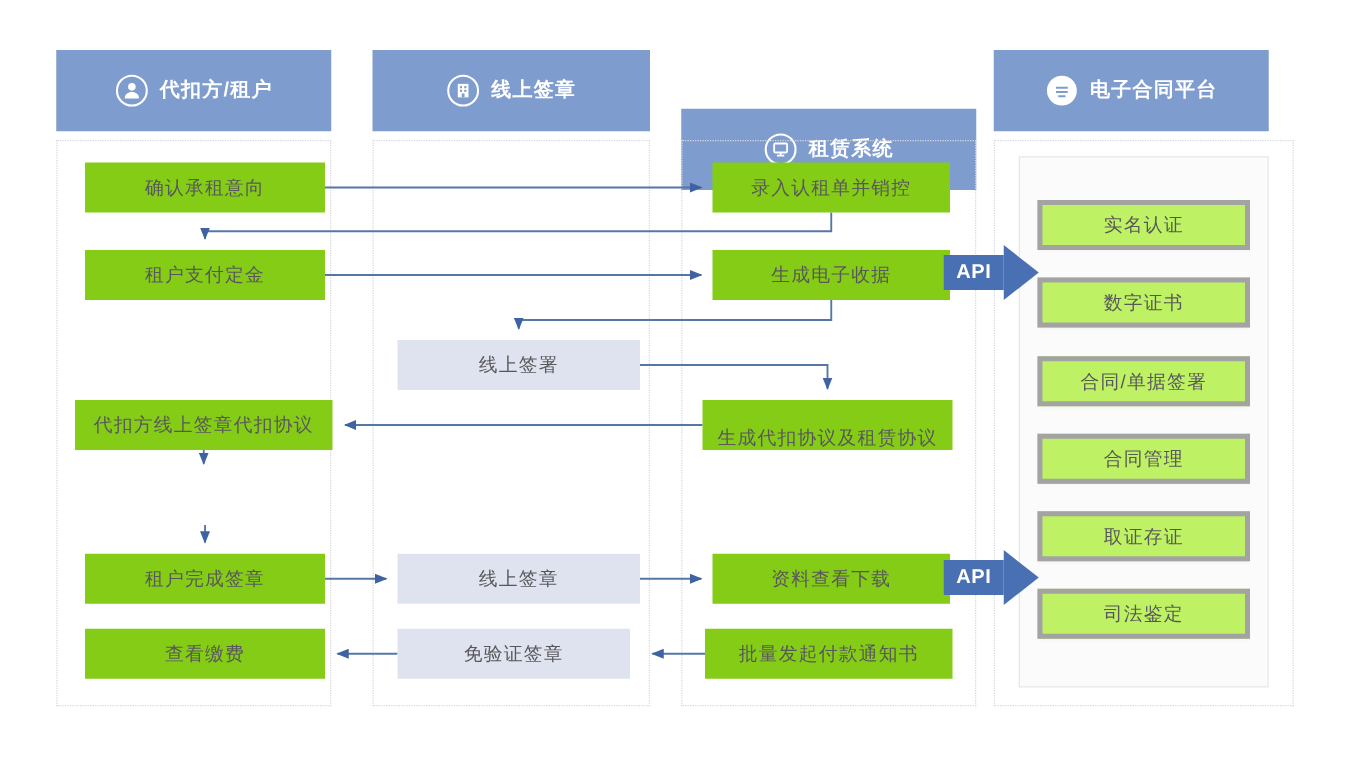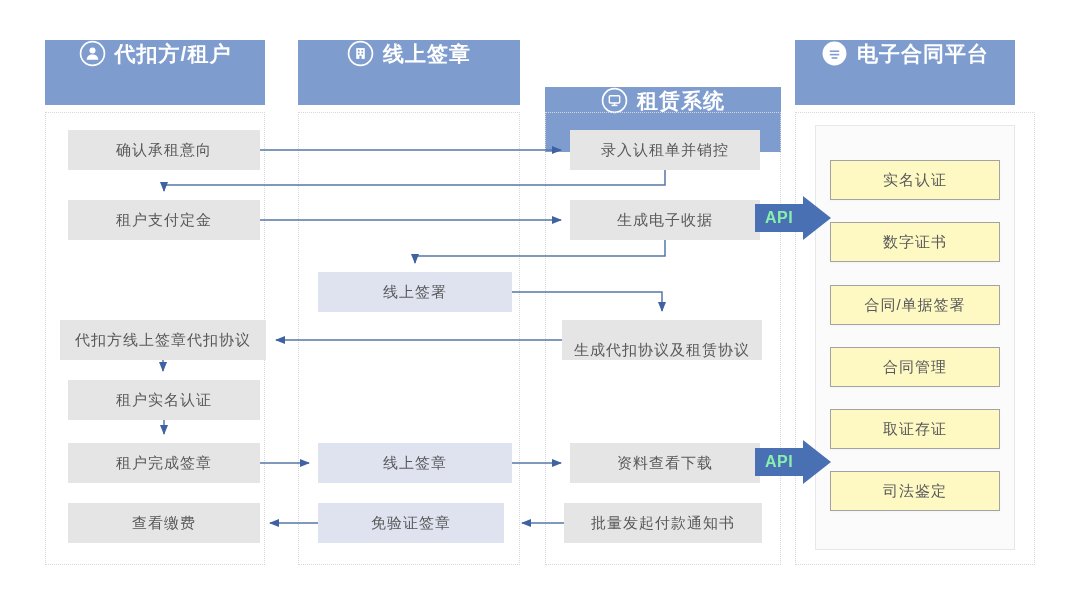--- a/index.html
+++ b/index.html
@@ -3,61 +3,61 @@
 <meta charset="utf-8">
 <style>
   html,body{margin:0;padding:0;background:#ffffff;}
   body{font-family:"Liberation Sans","DejaVu Sans",sans-serif;}
   .canvas{position:relative;width:1080px;height:608px;background:#ffffff;overflow:hidden;}
 
   
   .lane-header{
     position:absolute;top:40px;height:65px;
     background:#7f9ccf;color:#ffffff;
-    display:flex;align-items:flex-start;justify-content:center;gap:9px;
-    font-size:21px;font-weight:bold;letter-spacing:1px;
+    display:flex;align-items:center;justify-content:center;gap:9px;
+    font-size:16px;font-weight:bold;letter-spacing:1px;
   }
   .lane-header .hicon{width:27px;height:27px;flex:0 0 auto;display:block;}
 
   
   .lane-body{
     position:absolute;top:112px;height:453px;
     border:1px dotted #d7d7dd;
     box-sizing:border-box;
     background:transparent;
   }
 
   
   .node{
     position:absolute;height:40px;box-sizing:border-box;
     display:flex;align-items:center;justify-content:center;
     font-size:15px;color:#58585a;letter-spacing:1px;
-    background:#e5e5e5;
+    background:#84cc16;
   }
   .node.lavender{background:#dfe3f0;}
   .node.white{
-    background:#fef9c3;border:1px solid #a3a3a3;
+    background:#bef264;border:4px solid #a3a3a3;
     box-shadow:0 1px 2px rgba(0,0,0,0.03);
   }
 
   
   .platform-panel{
     position:absolute;left:815px;top:125px;width:200px;height:425px;
     background:#fbfbfc;border:1px solid #e7e7ea;box-sizing:border-box;
   }
 
   
   .connectors{position:absolute;left:0;top:0;width:1080px;height:608px;pointer-events:none;}
 
   
   .api-arrow{
     position:absolute;display:flex;align-items:center;height:44px;
   }
   .api-arrow .api-rect{
-    background:#4a70b4;color:#86efac;height:28px;width:48px;
+    background:#4a70b4;color:#ffffff;height:28px;width:48px;
     display:flex;align-items:center;justify-content:center;
     font-size:16px;font-weight:bold;letter-spacing:0.5px;
   }
   .api-arrow .api-tri{
     width:0;height:0;
     border-top:22px solid transparent;
     border-bottom:22px solid transparent;
     border-left:28px solid #4a70b4;
   }
 </style>
@@ -139,23 +139,20 @@
 
   <div class="node" style="left:68px;top:130px;width:192px;">
     <span>确认承租意向</span>
   </div>
   <div class="node" style="left:68px;top:200px;width:192px;">
     <span>租户支付定金</span>
   </div>
   <div class="node" style="left:60px;top:320px;width:206px;">
     <span>代扣方线上签章代扣协议</span>
   </div>
-  <div class="node" style="left:68px;top:380px;width:192px;">
-    <span>租户实名认证</span>
-  </div>
   <div class="node" style="left:68px;top:443px;width:192px;">
     <span>租户完成签章</span>
   </div>
   <div class="node" style="left:68px;top:503px;width:192px;">
     <span>查看缴费</span>
   </div>
 
   <div class="node lavender" style="left:318px;top:272px;width:194px;">
     <span>线上签署</span>
   </div>

